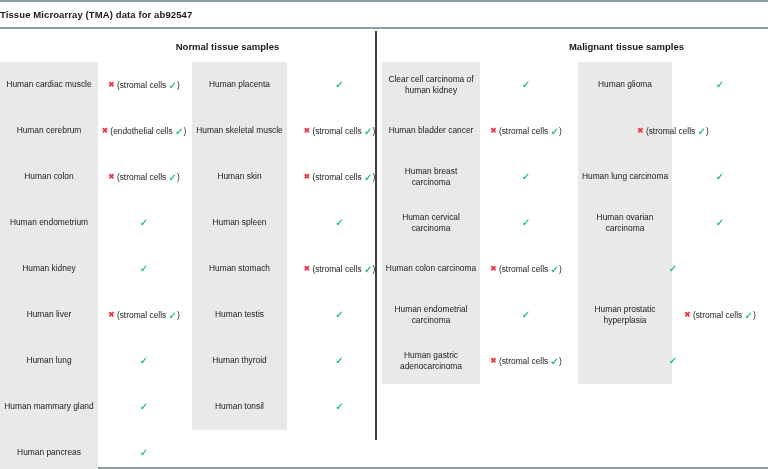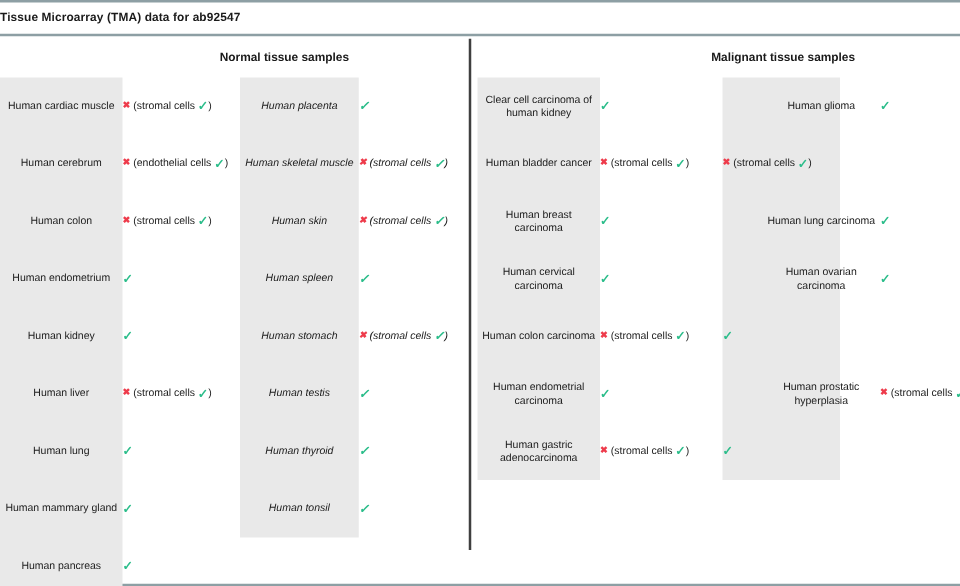--- a/index.html
+++ b/index.html
@@ -74,21 +74,21 @@
     height: 409px;
     background: #3f3f3f;
   }
 
   
   .col {
     position: absolute;
     top: 60px;
   }
   .col-1 { left: 0px;   width: 190px; }
-  .col-2 { left: 192px; width: 200px; font-style: italic; }
+  .col-2 { left: 192px; width: 200px; }
   .col-3 { left: 382px; width: 190px; }
   .col-4 { left: 578px; width: 190px; }
 
   .col .shade {
     position: absolute;
     top: 0;
     left: 0;
     width: 98px;
     background: #e9e9e9;
   }
@@ -108,25 +108,25 @@
     width: 98px;
     flex: 0 0 98px;
     text-align: center;
     font-size: 8.4px;
     line-height: 11.5px;
     color: #1a1a1a;
     padding: 0 3px;
     box-sizing: border-box;
   }
   .col-2 .tissue-name { width: 95px; flex-basis: 95px; }
-  .col-4 .tissue-name { width: 94px; flex-basis: 94px; margin-left: 32px; }
+  .col-4 .tissue-name { width: 94px; flex-basis: 94px; }
 
   .result {
     flex: 1 1 auto;
-    text-align: left;
+    text-align: center;
     font-size: 8.4px;
     line-height: 11.5px;
     color: #1a1a1a;
     white-space: nowrap;
     padding-left: 0;
     box-sizing: border-box;
   }
 
   .mark-cross {
     color: #ee3b4b;

